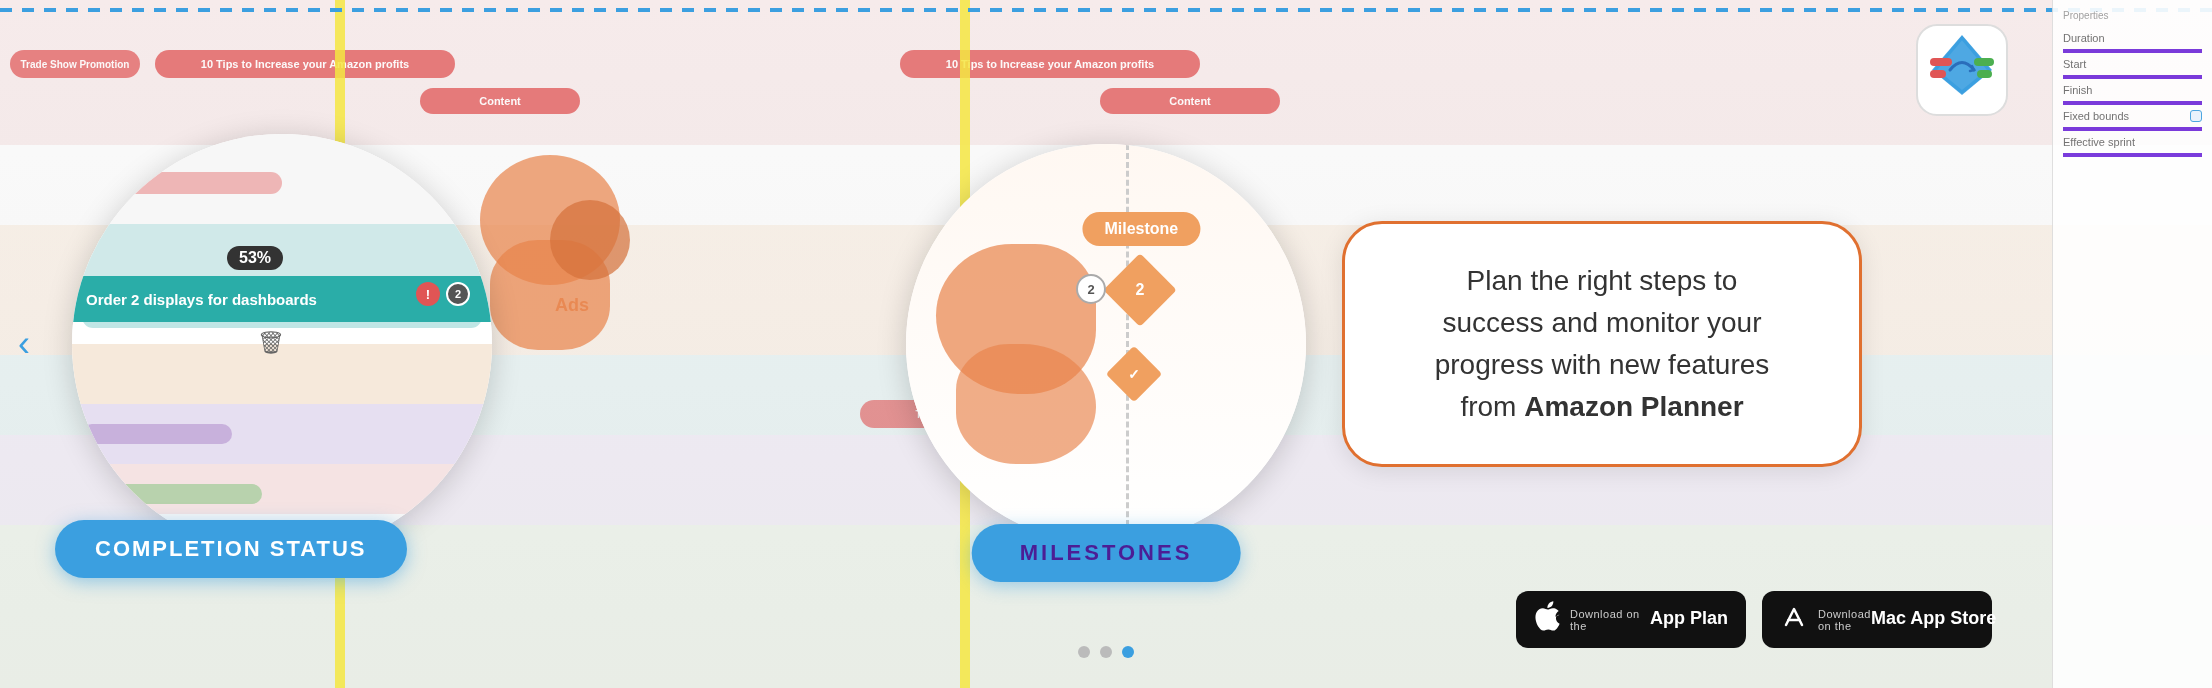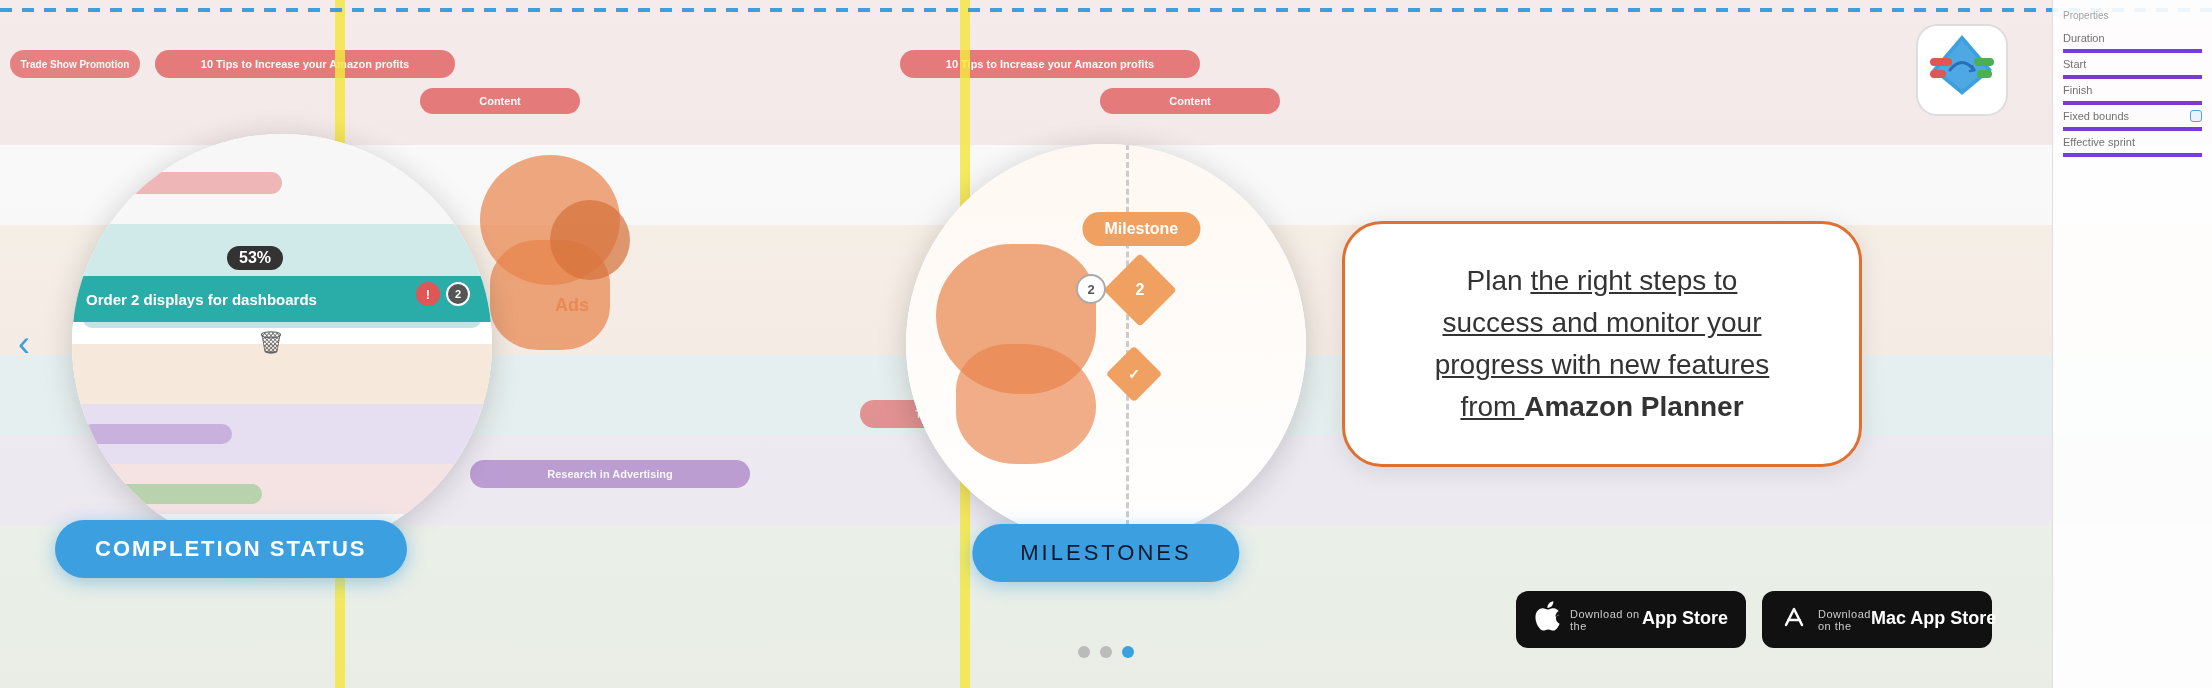--- a/index.html
+++ b/index.html
@@ -196,23 +196,20 @@
     <span>10 Tips to Increase your Amazon profits</span>
   </div>
   <div style="position:absolute;top:88px;left:1100px;background:#e05555;border-radius:18px;height:26px;width:180px;display:flex;align-items:center;justify-content:center;color:white;font-size:11px;font-weight:600;opacity:0.75;">
     <span>Content</span>
   </div>
 
   <div style="position:absolute;top:295px;left:555px;color:#e8834a;font-size:18px;font-weight:700;opacity:0.8;z-index:3;">
     <span>Ads</span>
   </div>
 
-  <div style="position:absolute;top:460px;left:470px;background:#9b6bbf;border-radius:18px;height:28px;width:280px;display:flex;align-items:center;justify-content:center;color:white;font-size:11px;font-weight:600;opacity:0.6;">
-    <span>Research in Advertising</span>
-  </div>
 
   <div style="position:absolute;top:400px;left:860px;background:#e05555;border-radius:18px;height:28px;width:220px;display:flex;align-items:center;justify-content:center;color:white;font-size:10px;font-weight:600;opacity:0.6;">
     <span>Trade Show Promotion</span>
   </div>
 
   <div class="ads-blob" style="width:140px;height:130px;top:155px;left:480px;z-index:3;"></div>
   <div class="ads-blob" style="width:120px;height:110px;top:240px;left:490px;z-index:3;border-radius:40%;"></div>
   <div class="ads-blob" style="width:80px;height:80px;top:200px;left:550px;z-index:3;background:#d4703a;"></div>
 
   <div class="yellow-line" style="left:335px;"></div>
@@ -336,41 +333,41 @@
     <div style="position:relative;width:40px;height:40px;">
       <div style="position:absolute;inset:0;background:#f0a060;transform:rotate(45deg);border-radius:4px;"></div>
       <div style="position:absolute;inset:0;display:flex;align-items:center;justify-content:center;">
         <span style="font-size:14px;font-weight:900;color:white;">✓</span>
       </div>
     </div>
   </div>
 </div>
 
 <div style="position:absolute;left:50%;transform:translateX(-50%);top:50%;margin-top:180px;z-index:20;">
-  <div style="background:#3b9fe0;color:#0f172a;font-size:22px;font-weight:400;letter-spacing:3px;text-transform:uppercase;padding:16px 48px;border-radius:40px;white-space:nowrap;box-shadow:0 4px 18px rgba(59,159,224,0.45);">
+  <div style="background:#3b9fe0;color:#4c1d95;font-size:22px;font-weight:700;letter-spacing:3px;text-transform:uppercase;padding:16px 48px;border-radius:40px;white-space:nowrap;box-shadow:0 4px 18px rgba(59,159,224,0.45);">
     <span>MILESTONES</span>
   </div>
 </div>
 
 <div style="position:absolute;right:350px;top:50%;transform:translateY(-50%);background:white;border:3px solid #e07030;border-radius:40px;padding:36px 44px;width:520px;z-index:10;box-shadow:0 4px 24px rgba(0,0,0,0.1);">
   <p style="font-size:28px;line-height:1.5;color:#333;text-align:center;">
-    <span style="font-weight:400;">Plan </span><span style="font-weight:400;text-decoration:underline;">the right steps to<br>success and monitor your<br>progress with new features<br>from </span><strong>Amazon Planner</strong>
+    <span style="font-weight:400;">Plan </span><span style="font-weight:400;">the right steps to<br>success and monitor your<br>progress with new features<br>from </span><strong>Amazon Planner</strong>
   </p>
 </div>
 
 <div class="app-store-area">
 
   <div class="store-btn">
     <div class="store-btn-icon"><svg width="26" height="30" viewBox="0 0 26 30" fill="white">
     <path d="M21.5 15.8c0-3.8 3.1-5.6 3.2-5.7-1.7-2.5-4.4-2.9-5.4-2.9-2.3-.2-4.5 1.4-5.6 1.4-1.2 0-3-1.3-4.9-1.3-2.5 0-4.8 1.5-6.1 3.7-2.6 4.5-.7 11.2 1.9 14.9 1.3 1.8 2.8 3.8 4.8 3.7 1.9-.1 2.6-1.2 4.9-1.2 2.3 0 2.9 1.2 4.9 1.2 2.1 0 3.4-1.8 4.7-3.7.7-1 1.3-2.1 1.7-3.2-4.5-1.7-5.1-8.9-.1-8.9z"></path>
     <path d="M17.8 5.1c1-1.3 1.7-3 1.5-4.8-1.5.1-3.2 1-4.3 2.2-1 1.1-1.8 2.8-1.6 4.5 1.7.1 3.4-.9 4.4-1.9z"></path>
   </svg></div>
     <div class="store-btn-text-area">
       <span class="store-btn-sub">Download on the</span>
-      <span class="store-btn-title">App Store</span>
+      <span class="store-btn-title">App Plan</span>
     </div>
   </div>
 
   <div class="store-btn">
     <div class="store-btn-icon" style="font-size:22px;">
       
       <svg width="28" height="28" viewBox="0 0 28 28">
         <path d="M6 22 L14 6 L22 22" stroke="white" stroke-width="2.5" fill="none" stroke-linecap="round" stroke-linejoin="round"></path>
         <path d="M8.5 17 L19.5 17" stroke="white" stroke-width="2.5" stroke-linecap="round"></path>
       </svg>

